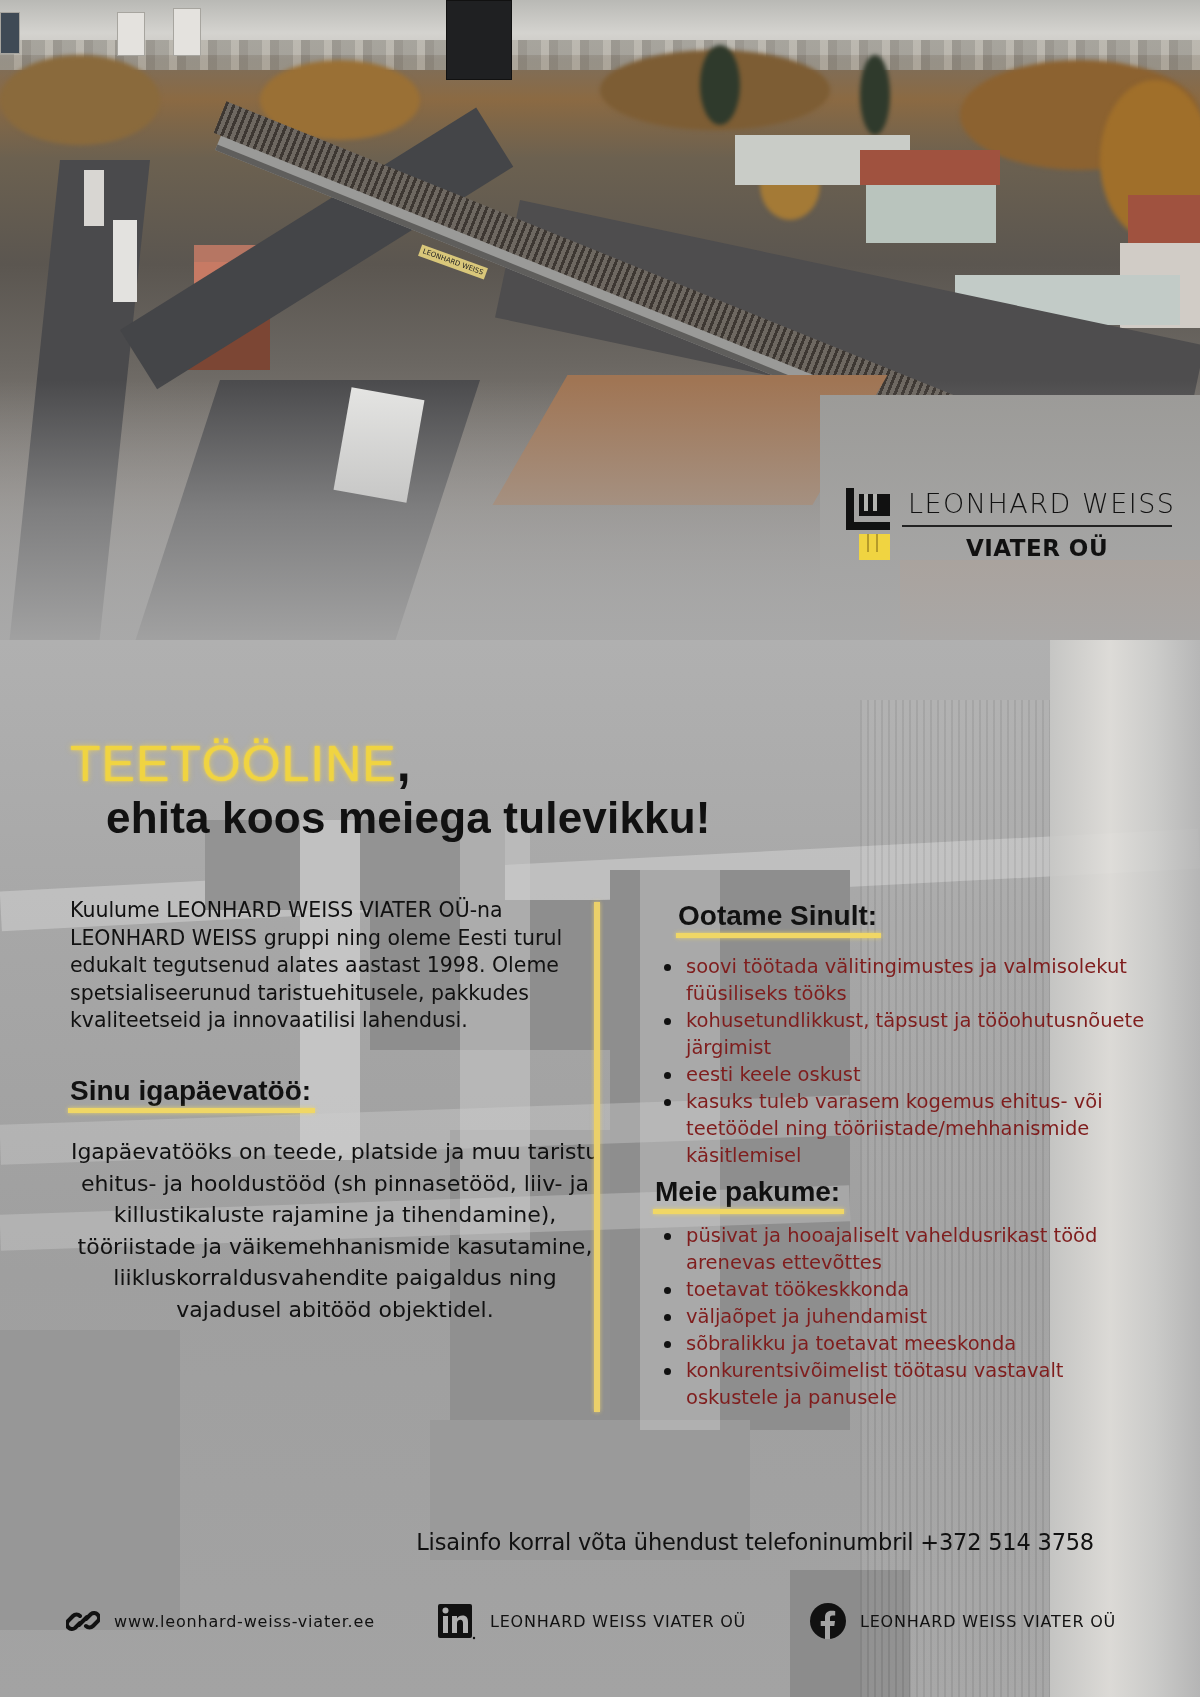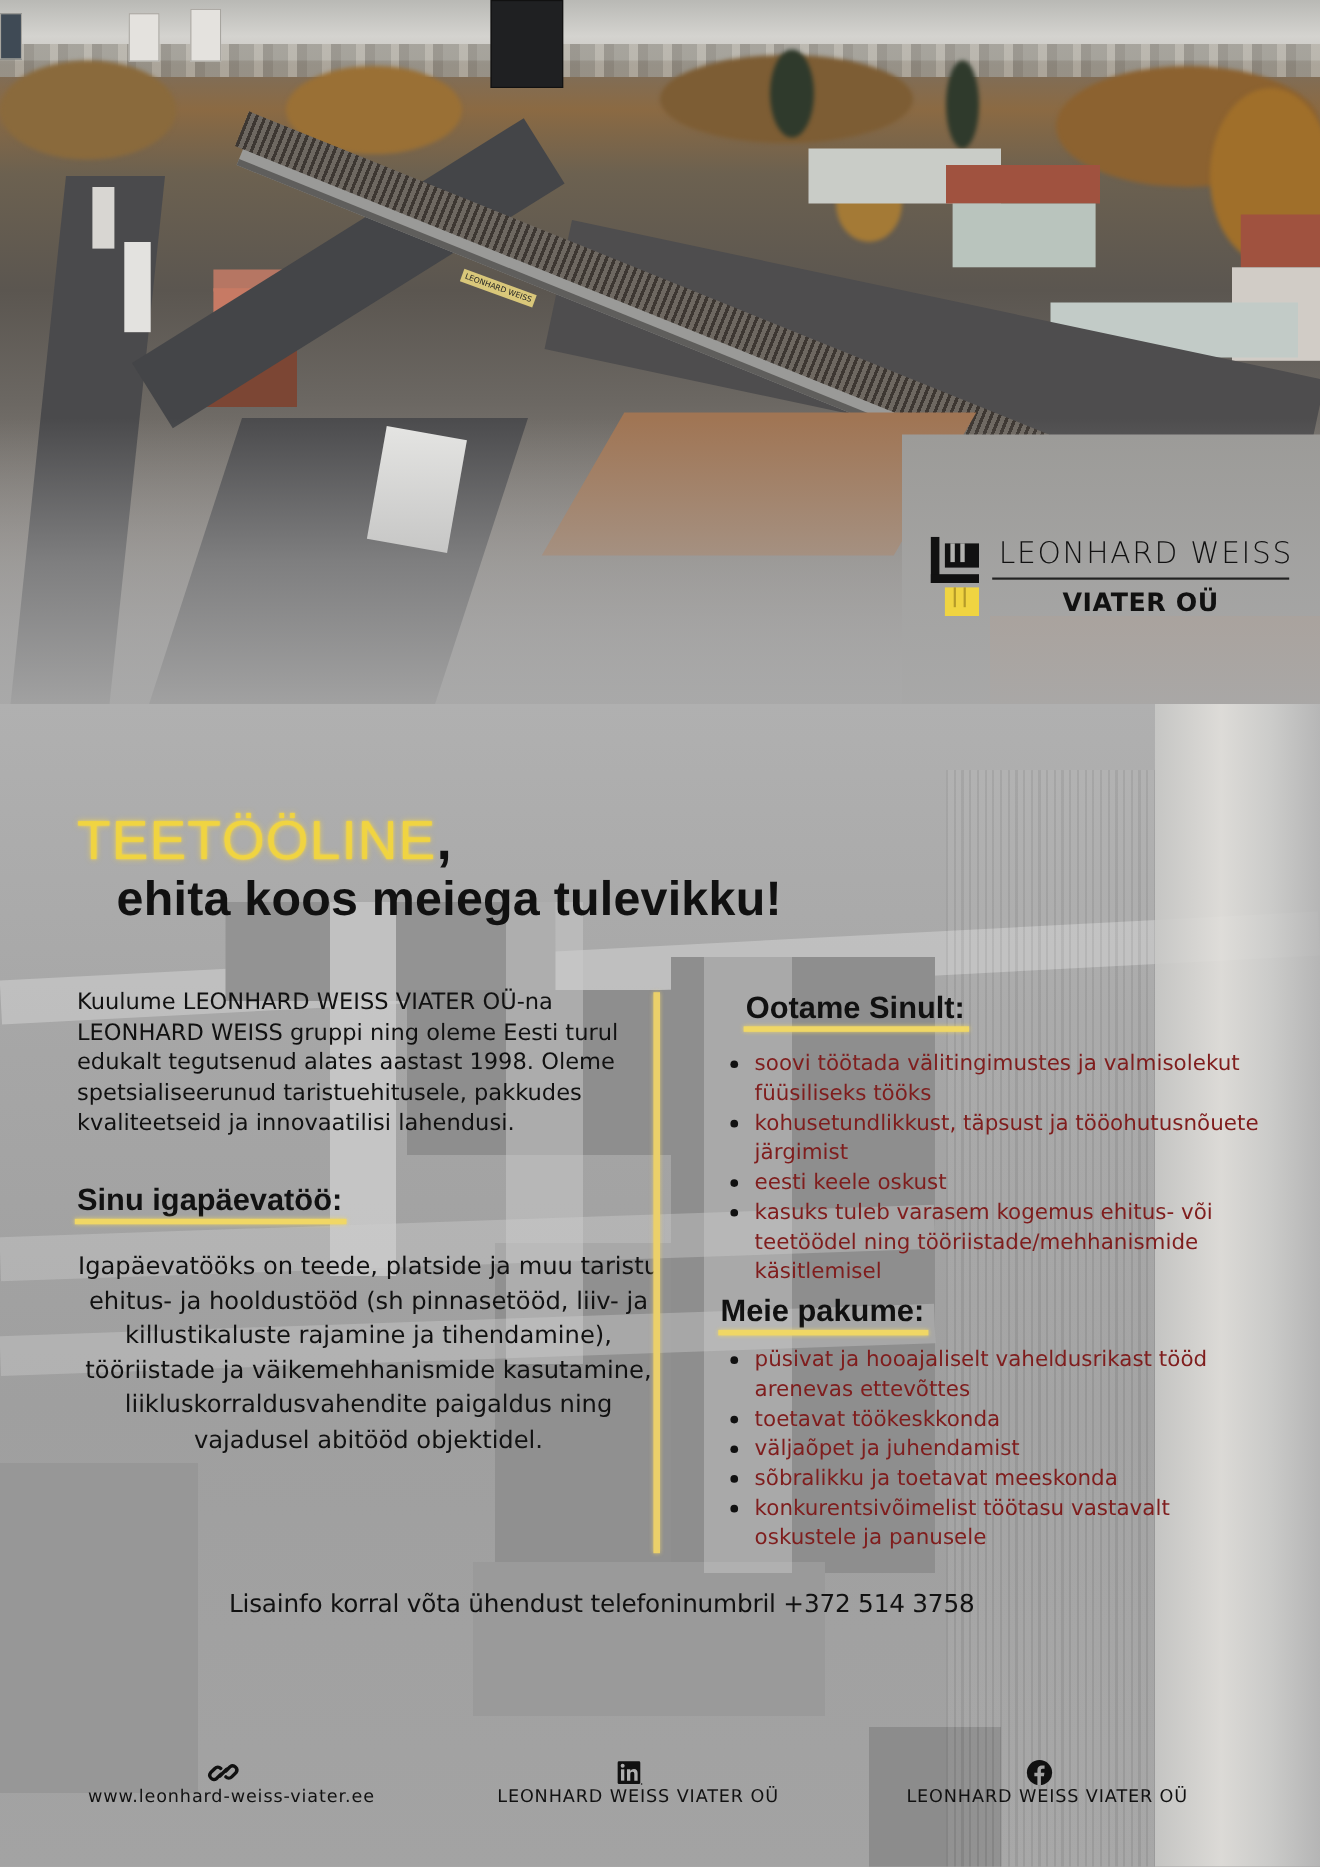--- a/index.html
+++ b/index.html
@@ -70,25 +70,25 @@
   
   .expect-head { position: absolute; left: 664px; top: 900px; margin-left: 14px; }
   .offer-head { position: absolute; left: 655px; top: 1176px; }
   .list { position: absolute; left: 660px; width: 500px; list-style: none; font-size: 19.5px; line-height: 27px; color: #7f1d1d; }
   .list li { position: relative; padding-left: 26px; }
   .list li::before { content: ""; position: absolute; left: 4px; top: 11px; width: 7px; height: 7px; border-radius: 50%; background: #111; }
   .expect-list { top: 953px; }
   .offer-list { top: 1222px; }
 
   
-  .contact { position: absolute; left: 0; top: 1444px; width: 1094px; text-align: center; font-size: 22.5px; line-height: 29px; color: #111; letter-spacing: -.2px; }
+  .contact { position: absolute; left: 0; top: 1528px; width: 1094px; text-align: right; font-size: 22.5px; line-height: 29px; color: #111; letter-spacing: -.2px; }
 
   
   .footer { position: absolute; left: 0; top: 1600px; width: 1200px; height: 42px; }
-  .f-item { position: absolute; top: 0; height: 42px; display: flex; align-items: center; flex-direction: column; }
+  .f-item { position: absolute; top: 0; height: 42px; display: flex; align-items: center; }
   .f-text { font-size: 16px; letter-spacing: .8px; color: #111; margin-left: 14px; }
   .f-web { left: 66px; }
   .f-li { left: 438px; }
   .f-fb { left: 810px; }
 </style>
 </head>
 <body>
 
 <div class="poster">
 

